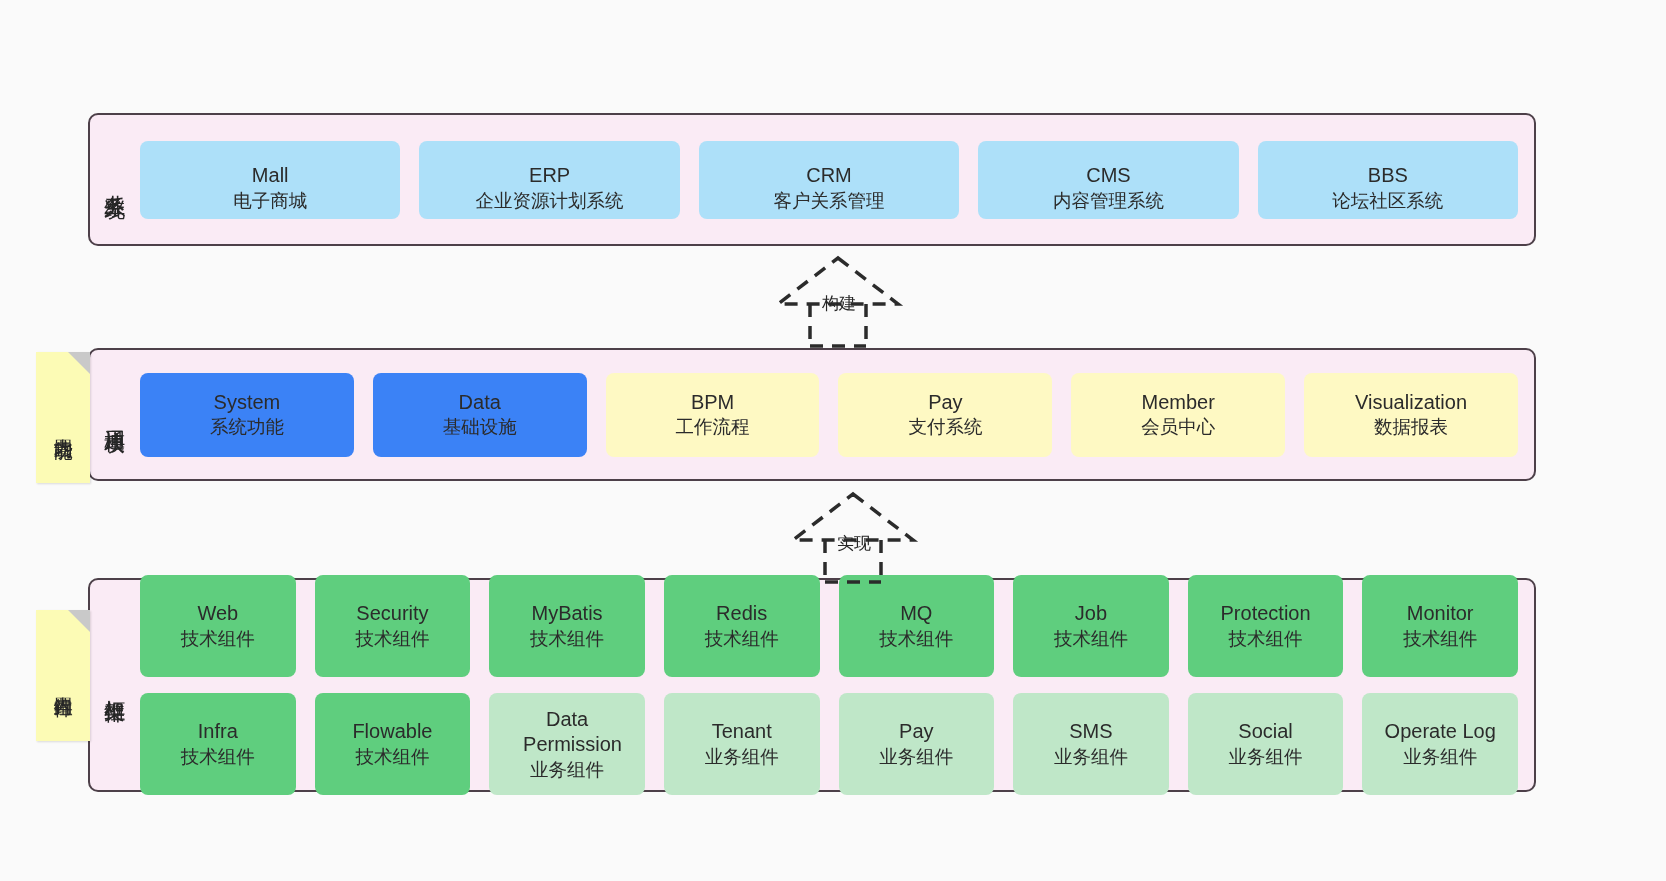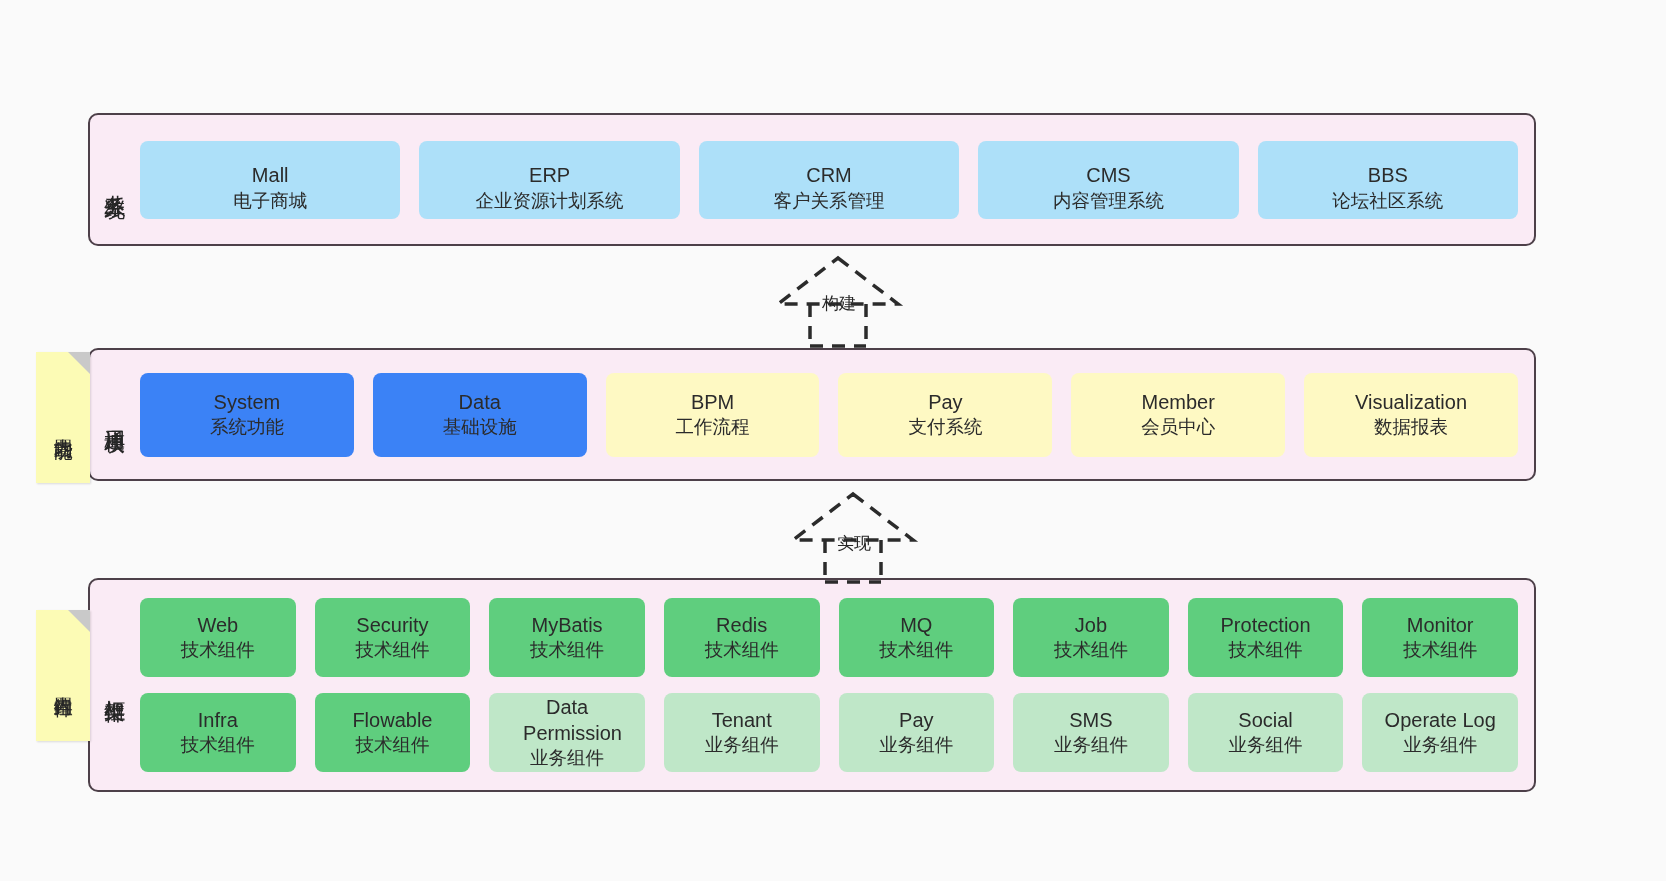--- a/index.html
+++ b/index.html
@@ -83,21 +83,21 @@
     font-size: 20px;
     color: #2b2b2b;
   }
   .node .n-sub {
     font-size: 18.5px;
     color: #2b2b2b;
   }
 
   .h-biz   { height: 78px; justify-content: flex-end; }
   .h-mod   { height: 84px; }
-  .h-frame { height: 79px; }
+  .h-frame { height: 102px; }
 
   .c-blue       { background: #ade0f9; }
   .c-red        { background: #3b82f6; }
   .c-pink       { background: #fef9c3; }
   .c-green      { background: #5fce7e; }
   .c-lightgreen { background: #bfe7c8; }
 
   
   .note {
     position: absolute;

